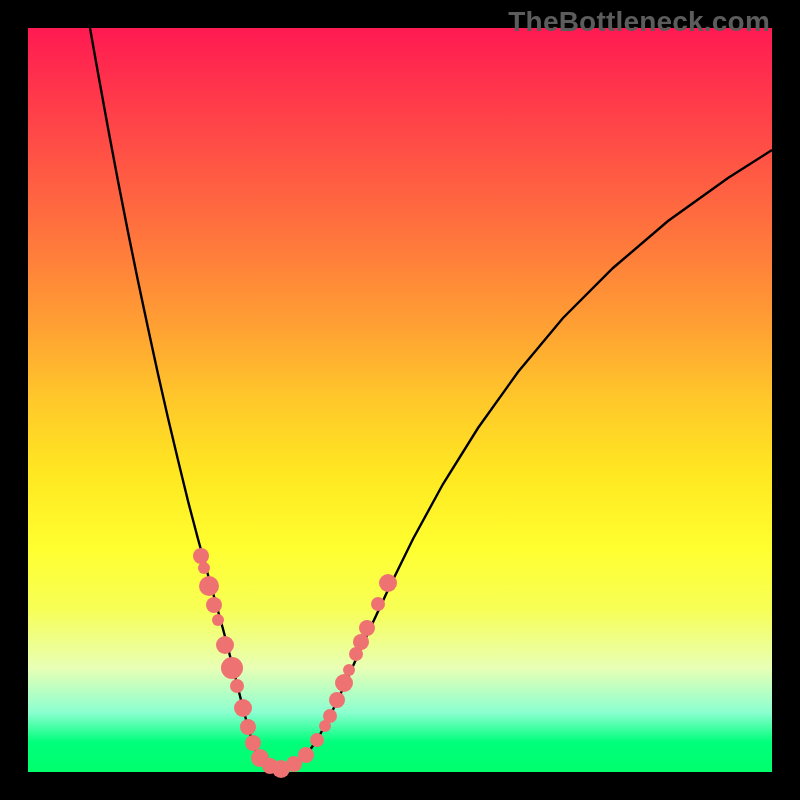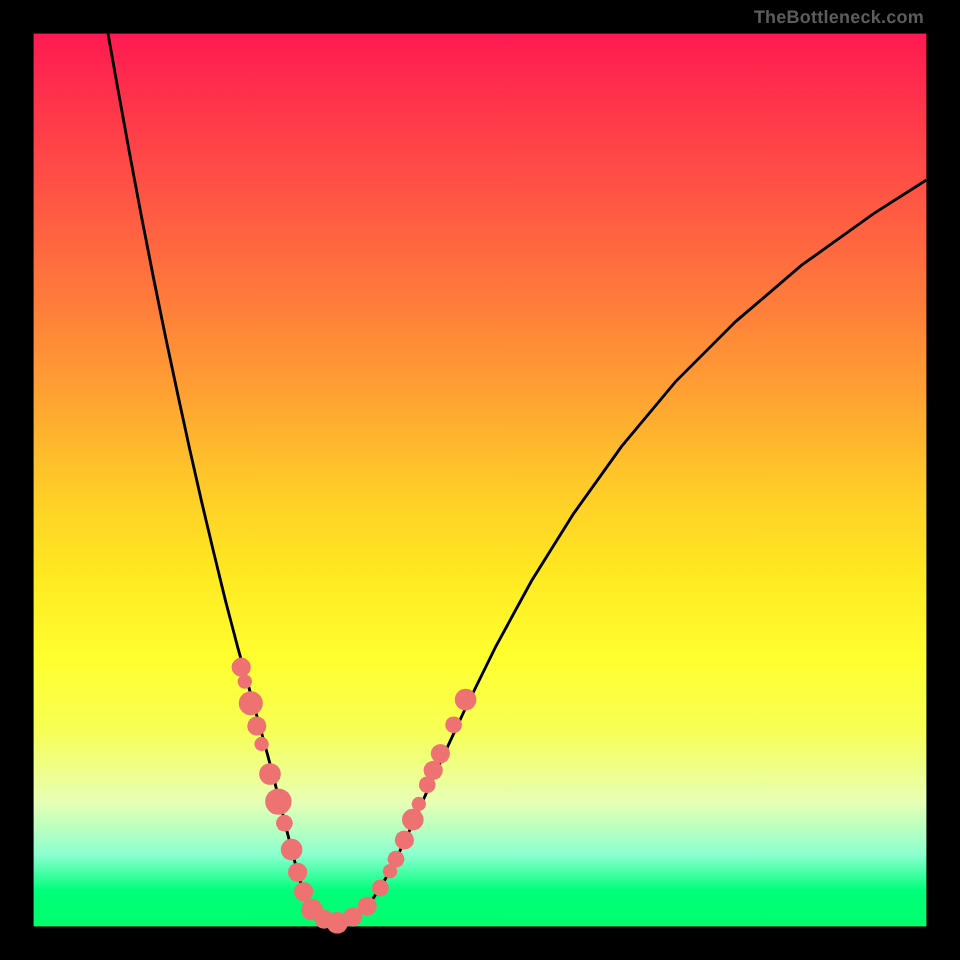--- a/index.html
+++ b/index.html
@@ -29,21 +29,21 @@
       #e8ffb5 86%,
       #8bffd0 92%,
       #00ff7b 96%,
       #00ff6c 100%);
   }
   .watermark {
     position: absolute;
     right: 30px;
     top: 6px;
     font-family: Arial, Helvetica, sans-serif;
-    font-size: 15px;
+    font-size: 28px;
     font-weight: 600;
     color: #5c5c5c;
     letter-spacing: 0.2px;
     margin-left: 28px;
   }
   svg.curve {
     position: absolute;
     left: 0; top: 0;
     width: 744px;
     height: 744px;

